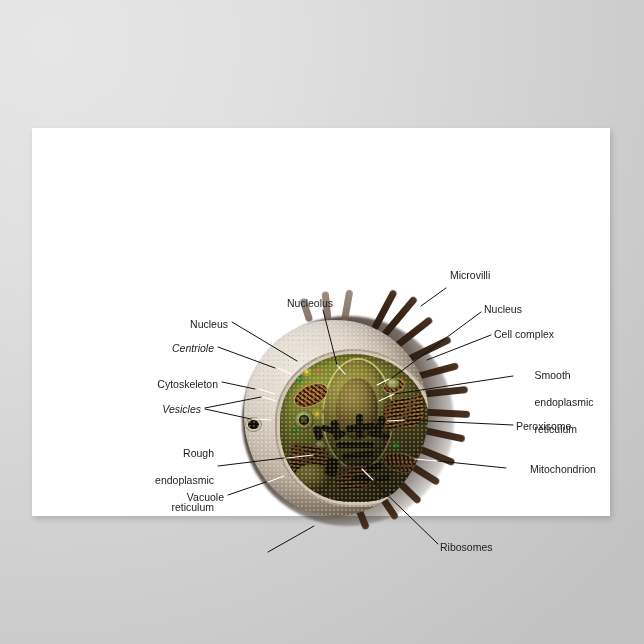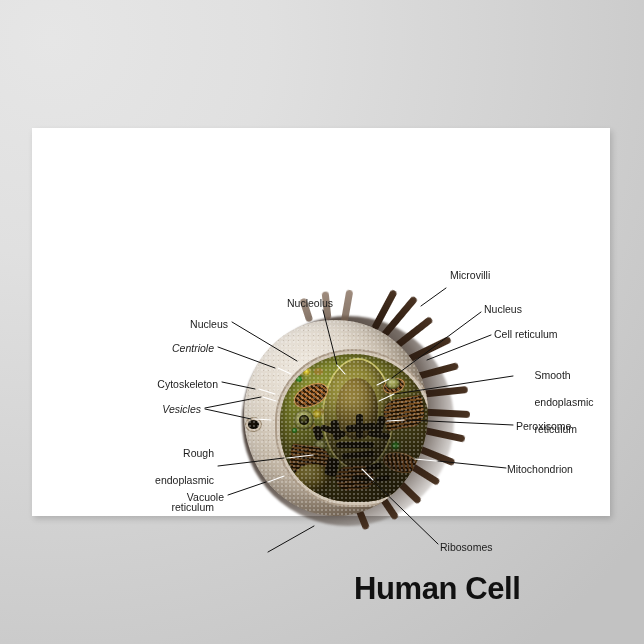--- a/index.html
+++ b/index.html
@@ -279,27 +279,26 @@
       <span>reticulum</span>
     </div>
 
     <div class="lbl l" style="left:78px;top:363px;width:114px;"><span>Vacuole</span></div>
 
 
     <div class="lbl" style="left:255px;top:169px;"><span>Nucleolus</span></div>
 
     <div class="lbl r" style="left:418px;top:141px;"><span>Microvilli</span></div>
     <div class="lbl r" style="left:452px;top:175px;"><span>Nucleus</span></div>
-    <div class="lbl r" style="left:462px;top:200px;"><span>Cell reticulum</span></div>
+    <div class="lbl r" style="left:462px;top:200px;"><span>Cell complex</span></div>
 
     <div class="lbl r" style="left:485px;top:228px;">
       <span>Smooth</span><br>
       <span>endoplasmic</span><br>
       <span>reticulum</span>
     </div>
 
     <div class="lbl r" style="left:484px;top:292px;"><span>Peroxisome</span></div>
-    <div class="lbl r" style="left:475px;top:335px;"><span>Mitochondrion</span></div>
+    <div class="lbl r" style="left:498px;top:335px;"><span>Mitochondrion</span></div>
     <div class="lbl r" style="left:408px;top:413px;"><span>Ribosomes</span></div>
 
-    <div id="title">Human Cell</div>
   </div>
 </div>
 
 </body></html>

